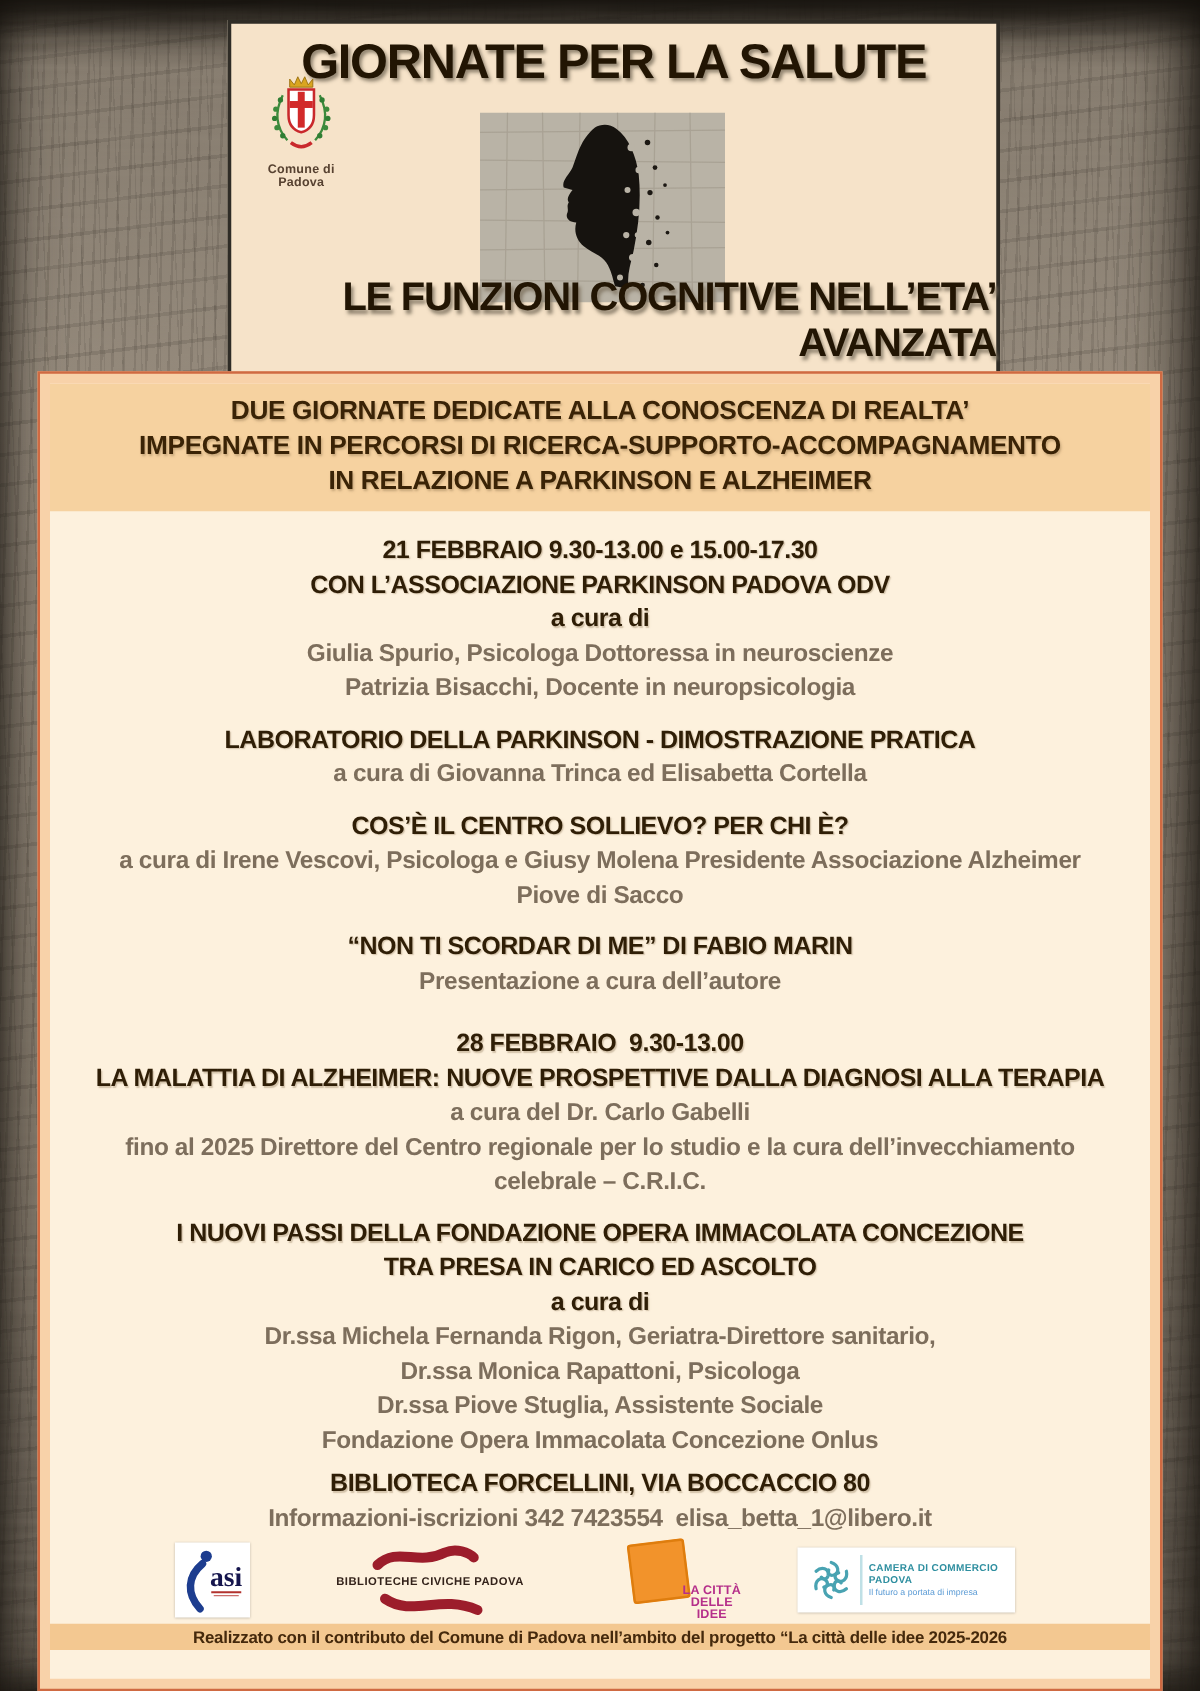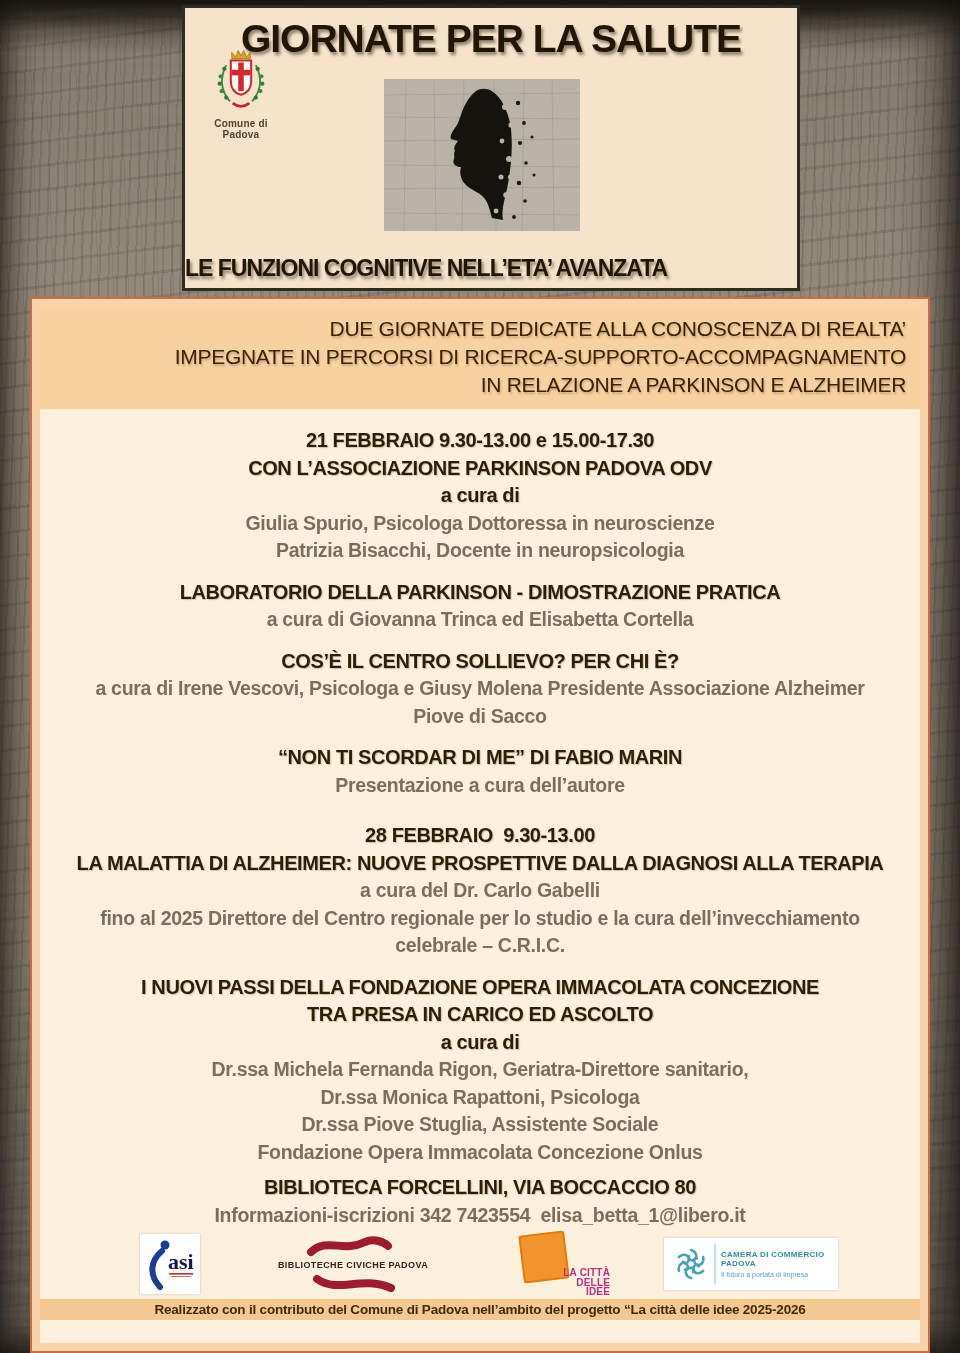--- a/index.html
+++ b/index.html
@@ -20,71 +20,71 @@
   .vignette{
     position:absolute;inset:0;
     box-shadow:
       inset 0 26px 30px -10px rgba(18,15,11,.95),
       inset -34px 0 46px -18px rgba(28,24,19,.75),
       inset 28px 0 44px -20px rgba(28,24,19,.55),
       inset 0 -22px 32px -12px rgba(25,21,16,.85);
   }
   
   .header-box{
-    position:absolute;left:182px;top:5px;width:618px;height:286px;
+    position:absolute;left:182px;top:16px;width:618px;height:286px;
     background:#f6e3c9;border:3px solid #2f2c26;box-sizing:border-box;
   }
   .header-title{
     margin-top:9px;text-align:center;font-size:39px;font-weight:800;
     color:#221503;letter-spacing:-1px;
     text-shadow:2px 3px 3px rgba(128,116,98,.85);
   }
   .comune-logo{position:absolute;left:10px;top:40px;width:92px;text-align:center;}
   .comune-caption{font-size:10px;font-weight:bold;color:#574231;margin-top:2px;letter-spacing:.2px;}
   .face-art{position:absolute;left:199px;top:71px;width:196px;height:152px;}
   .header-subtitle{
-    position:absolute;bottom:6px;left:0;width:100%;text-align:left;
-    font-size:23px;font-weight:800;color:#221503;letter-spacing:-1px;
+    position:absolute;bottom:6px;left:0;width:100%;text-align:right;
+    font-size:32px;font-weight:800;color:#221503;letter-spacing:-1px;
     text-shadow:2px 3px 3px rgba(128,116,98,.85);
   }
   
   .content-box{
     position:absolute;left:30px;top:297px;width:900px;height:1056px;
     box-sizing:border-box;background:#f8d2a9;border:2px solid #cf6a42;padding:8px;
   }
   .content-inner{
     background:#fdf1dd;width:100%;height:100%;box-sizing:border-box;
     text-align:center;overflow:hidden;
   }
   .intro-band{
     background:#f6d2a0;padding:8px 14px 10px;
-    font-size:21px;font-weight:400;color:#3a2306;line-height:28px;
-    letter-spacing:-.3px;text-shadow:1px 2px 2px rgba(165,135,95,.6);text-align:right;
+    font-size:21px;font-weight:700;color:#3a2306;line-height:28px;
+    letter-spacing:-.3px;text-shadow:1px 2px 2px rgba(165,135,95,.6);
   }
   .h{font-size:20px;font-weight:800;color:#2f1e06;line-height:27.5px;
      letter-spacing:-.4px;text-shadow:1px 1px 1px rgba(175,155,125,.55);}
   .g{font-size:19.5px;font-weight:700;color:#7d6e5c;line-height:27.5px;letter-spacing:-.3px;}
   .b1{margin-top:18px;}
   .gap{height:14px;}
   .gap-lg{height:23px;}
   .gap-sm{height:8px;}
   
   .logos-row{
     margin-top:2px;height:66px;display:flex;align-items:center;
-    padding:0 82px 0 100px;justify-content:space-between;
+    padding:0 108px 0 100px;justify-content:space-between;
   }
   .logo-asi{width:60px;height:60px;background:#fff;box-shadow:0 0 2px rgba(0,0,0,.25);}
   .logo-biblio{width:212px;height:58px;position:relative;}
   .logo-citta{width:112px;height:64px;position:relative;}
   .citta-square{
     position:absolute;left:16px;top:1px;width:46px;height:48px;border-radius:3px;
     background:#f2932b;transform:rotate(-7deg);box-shadow:inset 0 0 0 2px #de7d0e;
   }
   .citta-text{
-    position:absolute;left:58px;top:36px;text-align:right;
+    position:absolute;left:58px;top:36px;text-align:center;
     font-size:10px;line-height:9.5px;font-weight:800;color:#b52f8a;letter-spacing:.2px;
   }
   .logo-camera{
     width:174px;height:52px;background:#fff;box-shadow:0 0 2px rgba(0,0,0,.25);
     display:flex;align-items:center;padding:2px 6px;box-sizing:border-box;
   }
   .camera-divider{width:2px;height:40px;background:#bfe0e6;margin:0 5px 0 2px;}
   .camera-text{text-align:left;}
   .camera-l1,.camera-l2{font-size:8px;line-height:9px;font-weight:bold;color:#2f8fa0;letter-spacing:.3px;}
   .camera-tag{font-size:7px;line-height:9px;color:#5b9bd5;margin-top:2px;}

